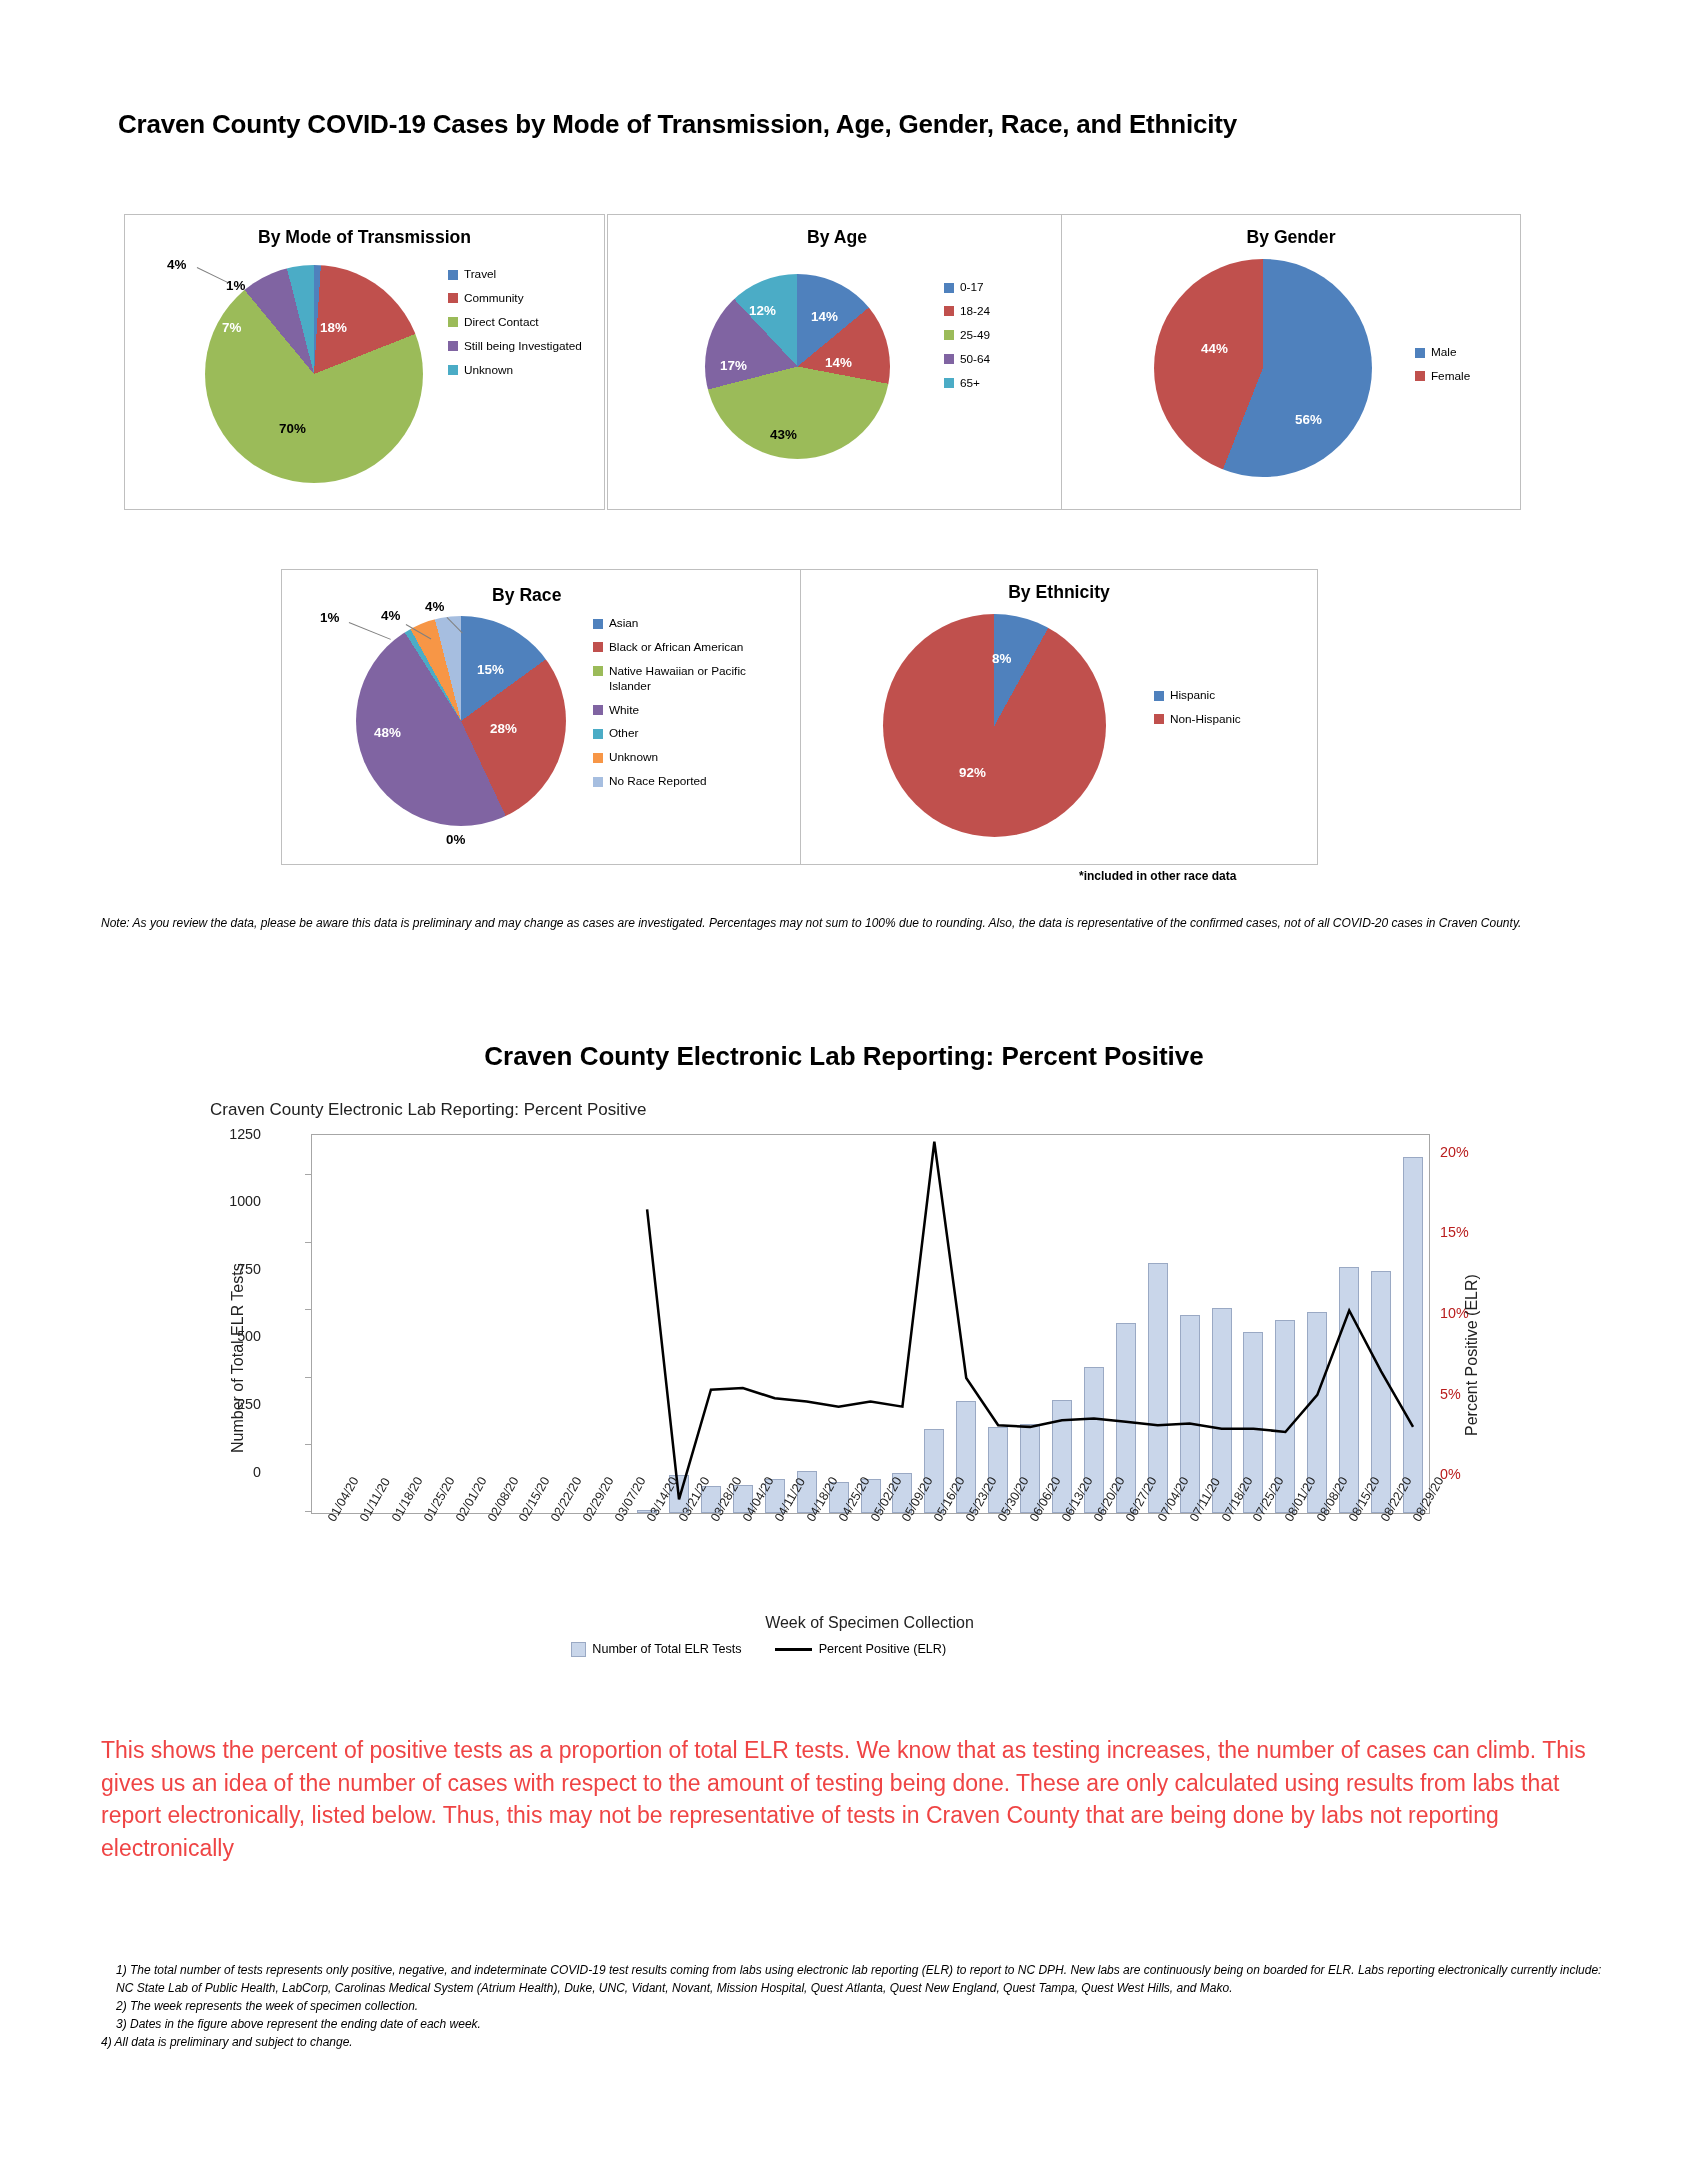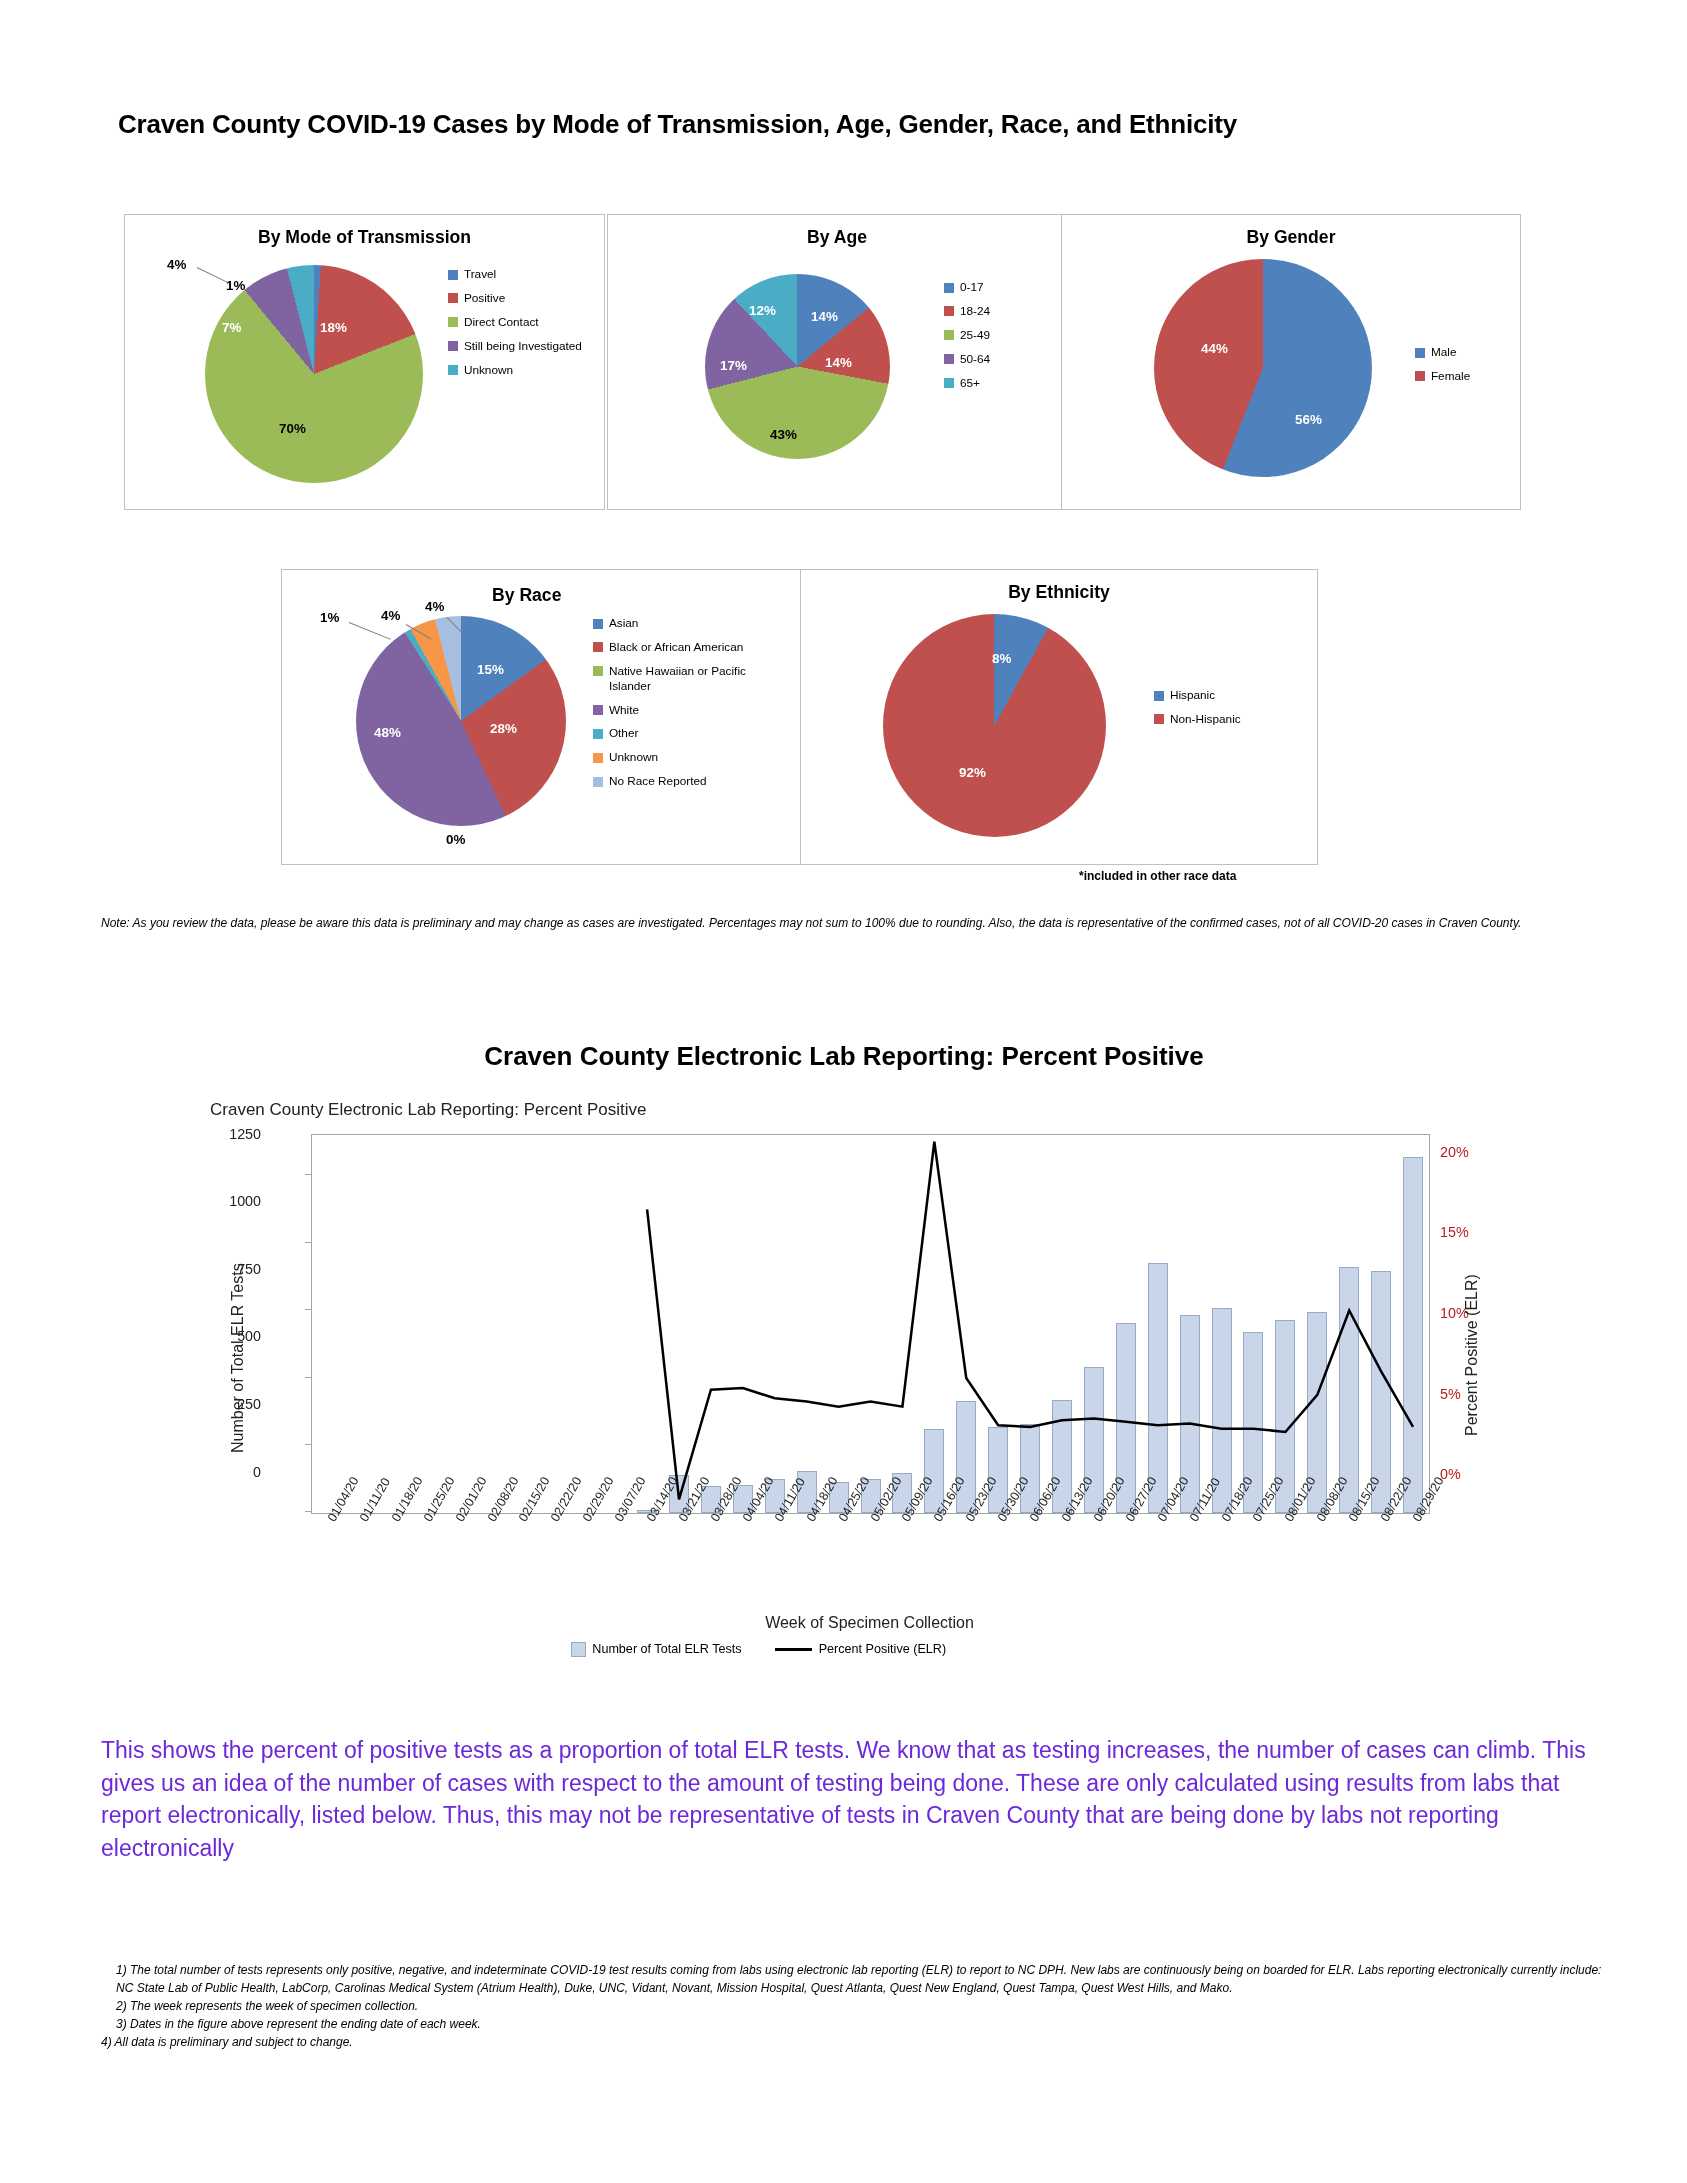--- a/index.html
+++ b/index.html
@@ -62,21 +62,21 @@
   }
   .xlabel{position:absolute;font-size:16px;color:#222;text-align:center;}
   .chart-legend{position:absolute;font-size:12.6px;display:flex;align-items:center;gap:8.4px;}
   .cl-item{display:flex;align-items:center;gap:6.7px;}
   .cl-box{width:12.6px;height:12.6px;background:#c9d6ea;border:0.8px solid #9aa9c4;}
   .cl-line{width:37px;height:2.5px;background:#000;}
 
   
   .para{
     position:absolute;left:101px;top:1734px;width:1511px;
-    font-size:23px;line-height:1.42;color:#6d28d9;
+    font-size:23px;line-height:1.42;color:#ef4444;
   }
   .notes-block{position:absolute;left:101px;top:1961px;width:1511px;font-size:12px;font-style:italic;line-height:1.5;}
   .notes-block .hdr{font-style:italic;}
   .notes-block ol{margin:0;padding-left:0;list-style:none;}
   .notes-block li{margin-left:15px;}
   .footnote{position:absolute;font-size:12px;font-weight:bold;}
 </style>
 </head>
 <body>
 
@@ -102,21 +102,21 @@
     <div class="plabel" style="left:101px;top:63px;">1%</div>
     <div class="leaderline" style="left:72px;top:52px;width:34px;height:0.8px;transform:rotate(26deg);transform-origin:left center;"></div>
 
     <div class="legend" style="left:323px;top:52px;width:151px;">
       <div class="row">
           <span class="sw" style="background:#4f81bd"></span>
           <span class="txt">Travel</span>
         </div>
       <div class="row">
           <span class="sw" style="background:#c0504d"></span>
-          <span class="txt">Positive</span>
+          <span class="txt">Community</span>
         </div>
       <div class="row">
           <span class="sw" style="background:#9bbb59"></span>
           <span class="txt">Direct Contact</span>
         </div>
       <div class="row">
           <span class="sw" style="background:#8064a2"></span>
           <span class="txt">Still being Investigated</span>
         </div>
       <div class="row">

